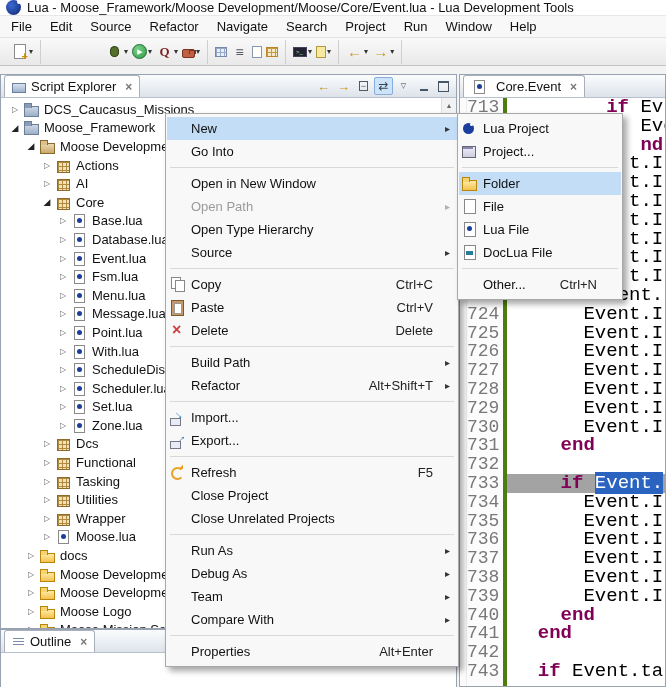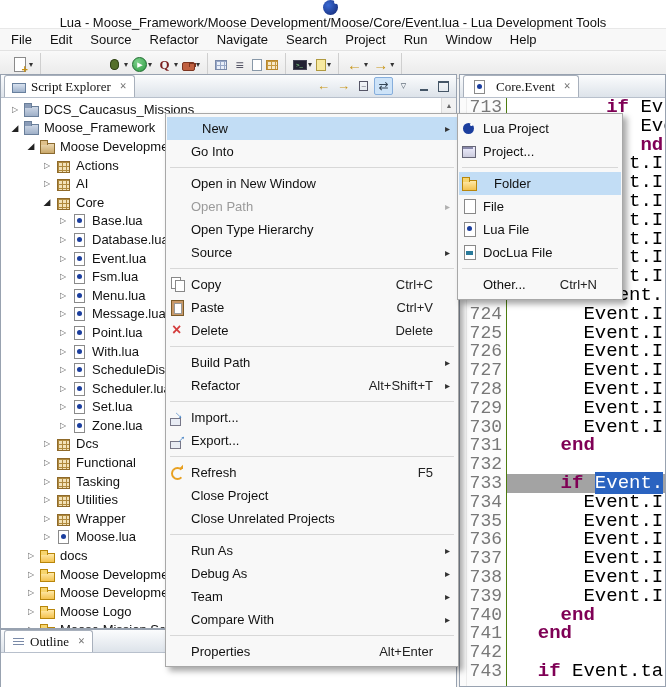--- a/index.html
+++ b/index.html
@@ -1,21 +1,21 @@
 <!DOCTYPE html>
 <html><head>
 <meta charset="utf-8">
 <style>
   * { box-sizing: border-box; }
   html,body { width:666px; height:687px; margin:0; overflow:hidden;
     background:#f3f3f3; font-family:"Liberation Sans","DejaVu Sans",sans-serif; }
 
   
-  .titlebar { height:29px; background:#fff; display:flex; align-items:center;
-    padding:0 6px; font-size:13px; color:#111; border-bottom:1px solid #e8e8e8;flex-direction:column; }
+  .titlebar { height:16px; background:#fff; display:flex; align-items:center;
+    padding:0 6px; font-size:13px; color:#111; border-bottom:1px solid #e8e8e8; }
   .app-icon { width:15px; height:15px; border-radius:50%; flex:none; margin-right:6px;
     background:radial-gradient(circle at 35% 35%, #3a6ad4, #10246e); position:relative; }
   .app-icon::after { content:""; position:absolute; right:0; top:0; width:4px; height:4px;
     border-radius:50%; background:#fff; }
   .menubar { height:22px; background:#f8f8f8; display:flex; align-items:stretch;
     font-size:13px; border-bottom:1px solid #e2e2e2; padding-left:2px; }
   .mb-item { padding:2px 9px; display:flex; align-items:center; color:#111; }
   .toolbar { height:28px; background:linear-gradient(#f9f9f9,#e9e9e9);
     border-bottom:1px solid #c4c4c4; display:flex; align-items:center; padding:0 4px; }
   .tb-group { display:flex; align-items:center; padding:0 5px; border-right:1px solid #cfcfcf; height:24px; }
@@ -53,21 +53,21 @@
   .tbi-snippet { width:10px; height:12px; background:#f7e9a0; border:1px solid #b09a40; }
   .tbi-back::after { content:"←"; color:#c9971c; font-weight:bold; font-size:15px; }
   .tbi-forward::after { content:"→"; color:#c9971c; font-weight:bold; font-size:15px; }
 
   
   .view { position:absolute; background:#fff; border:1px solid #98a2b0; }
   #explorer { left:0; top:74px; width:457px; height:555px; }
   #outline  { left:0; top:629px; width:457px; height:58px; }
   #editor   { left:459px; top:74px; width:207px; height:613px; }
   .view-header { height:23px; background:linear-gradient(#fbfcfd,#dde3ea);
-    border-bottom:1px solid #b8c0cc; display:flex; align-items:center; position:relative;font-family:Liberation Serif, serif; }
+    border-bottom:1px solid #b8c0cc; display:flex; align-items:center; position:relative; }
   .tab { display:inline-flex; align-items:center; gap:5px; height:22px; margin-left:3px;
     padding:0 7px; background:#fff; border:1px solid #a8b0bc; border-bottom:none;
     border-radius:3px 3px 0 0; font-size:13px; color:#111; }
   .tab-close { font-size:12px; color:#777; margin-left:4px; font-weight:bold; }
   .view-tools { position:absolute; right:3px; top:2px; display:flex; align-items:center; gap:1px; }
   .vtb { width:19px; height:18px; display:inline-flex; align-items:center; justify-content:center;
     border:1px solid transparent; border-radius:2px; }
   .vtb.pressed { background:#cde3f8; border-color:#86aedc; }
   .vi { display:inline-flex; align-items:center; justify-content:center; }
   .vi-back::after { content:"←"; color:#c9971c; font-weight:bold; font-size:13px; }
@@ -119,38 +119,38 @@
   
   .vscroll { position:absolute; right:0; top:23px; bottom:0; width:15px; background:#f2f2f2;
     border-left:1px solid #ddd; }
   .sb-btn { height:14px; font-size:7px; color:#666; display:flex; align-items:center; justify-content:center; }
   .sb-thumb { position:absolute; top:15px; left:2px; right:2px; height:120px; background:#cdcdcd; border-radius:2px; }
   .sb-down { position:absolute; bottom:0; left:0; right:0; }
 
   
   .editor-body { position:absolute; top:23px; left:0; right:0; bottom:0; display:flex; background:#fff; }
   .ruler { width:7px; background:#fbfbfb; border-right:1px solid #ececec; flex:none; }
-  .gutter { width:40px; flex:none; border-right:1px solid #4d7c0f; background:#fcfcfc;
+  .gutter { width:40px; flex:none; border-right:4px solid #4d7c0f; background:#fcfcfc;
     font:18px/18.8px "Liberation Mono","DejaVu Sans Mono",monospace;
     color:#787878; text-align:right; padding-right:4px; }
   .gut-line { height:18.8px; }
   .code { flex:1; overflow:hidden; padding-left:8px;
     font:19px/18.8px "Liberation Mono","DejaVu Sans Mono",monospace; color:#000; }
   .code-line { height:18.8px; white-space:pre; }
   .code-line.cur { background:#a3a3a3; margin-left:-8px; padding-left:8px; }
   .tok-k { color:#7f0055; font-weight:bold; }
   .tok-sel { background:#2a63c0; color:#fff; }
 
   
   .menu { position:absolute; background:#f8f8f8; border:1px solid #a8a8a8;
     box-shadow:4px 4px 6px rgba(0,0,0,0.35); padding:3px 1px; font-size:13px; color:#111; }
   .ctx { left:165px; top:113px; width:294px; z-index:60; }
   .sub { left:457px; top:113px; width:166px; z-index:61; }
   .menu-item { height:23px; display:flex; align-items:center; position:relative; padding-right:22px; }
-  .menu-item.hl { background:#c2ddf5;gap:11px; }
+  .menu-item.hl { background:#c2ddf5; }
   .menu-item.dis .mlabel { color:#9a9a9a; }
   .menu-item.dis .marrow { color:#b0b0b0; }
   .menu-sep { height:1px; background:#d8d8d8; margin:4px 3px; }
   .mic { position:relative; width:22px; height:17px; flex:none; }
   .mlabel { margin-left:2px; white-space:nowrap; }
   .mshortcut { position:absolute; right:24px; color:#222; }
   .marrow { position:absolute; right:7px; font-size:10px; color:#333; }
   .mic-copy::before { content:""; position:absolute; left:4px; top:1px; width:8px; height:10px;
     background:#fff; border:1px solid #888; }
   .mic-copy::after { content:""; position:absolute; left:8px; top:4px; width:8px; height:10px;

